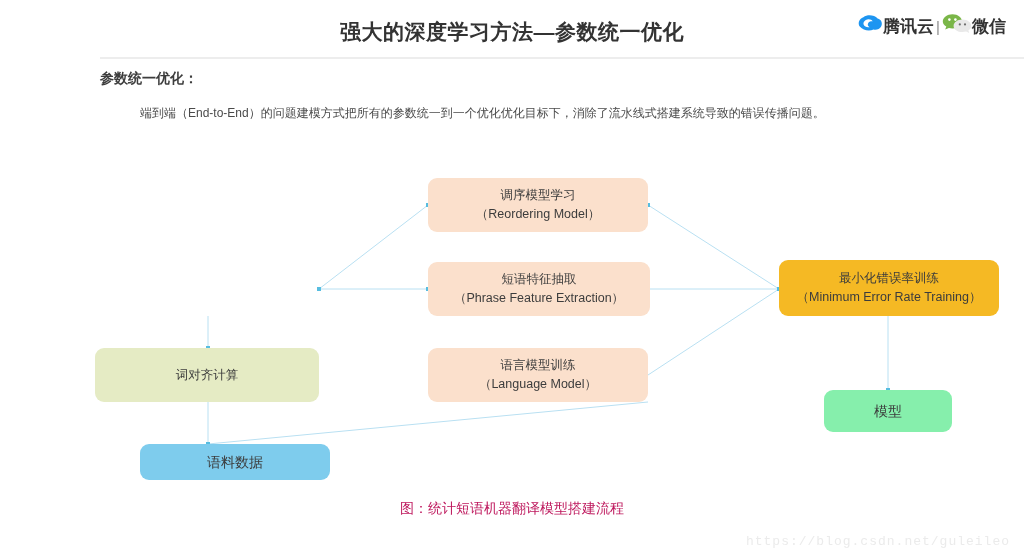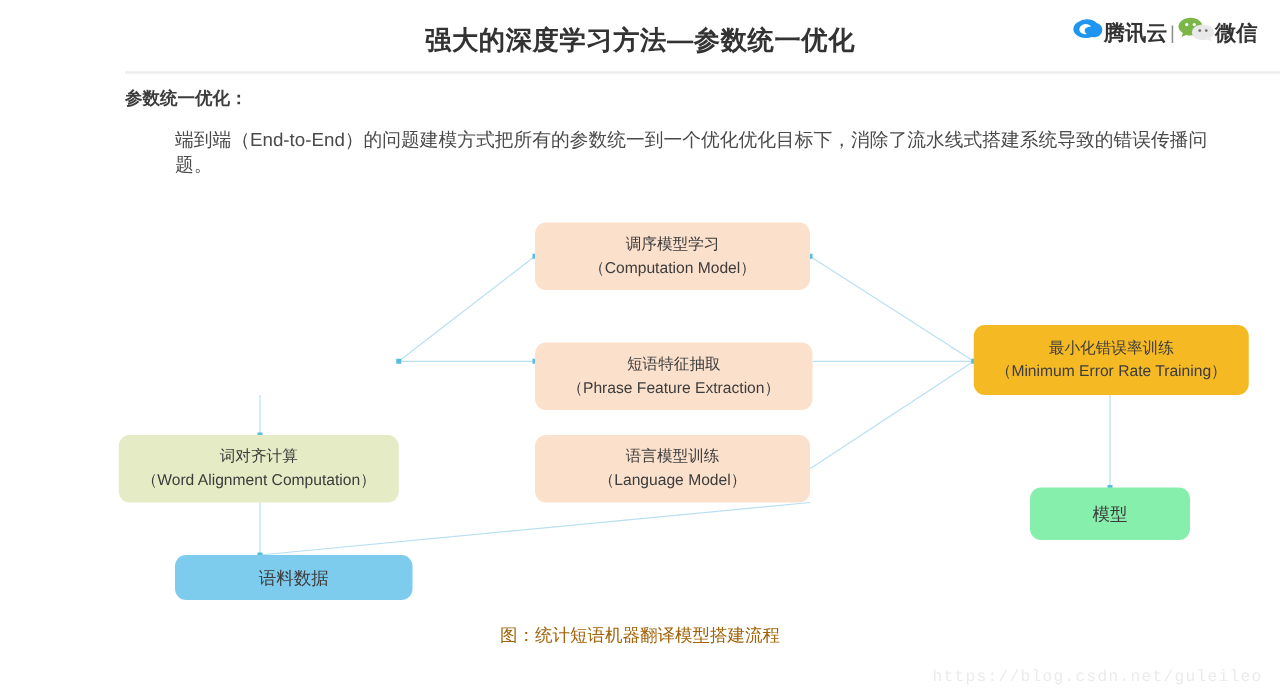--- a/index.html
+++ b/index.html
@@ -66,21 +66,21 @@
     top: 70px;
     font-size: 14px;
     font-weight: bold;
     color: #3d3d3d;
   }
   .body-paragraph {
     position: absolute;
     left: 140px;
     top: 103px;
     width: 830px;
-    font-size: 15px;
+    font-size: 12px;
     line-height: 20px;
     color: #4a4a4a;
   }
 
   
   .diagram {
     position: absolute;
     left: 0;
     top: 150px;
     width: 1024px;
@@ -125,21 +125,21 @@
   #node-corpus          { left: 112px; top: 294px; width: 190px; height: 36px; margin-left: 28px; }
 
   
   .figure-caption {
     position: absolute;
     left: 0;
     top: 500px;
     width: 1024px;
     text-align: center;
     font-size: 14px;
-    color: #a16207;
+    color: #be185d;
   }
   .watermark {
     position: absolute;
     right: 14px;
     bottom: 6px;
     font-family: "Liberation Mono", "DejaVu Sans Mono", monospace;
     font-size: 13px;
     color: #ebebeb;
     letter-spacing: 1px;
   }
@@ -206,37 +206,36 @@
       <rect x="646" y="53" width="4" height="4"></rect>
       <rect x="777" y="137" width="4" height="4"></rect>
       <rect x="206" y="196" width="4" height="4"></rect>
       <rect x="206" y="292" width="4" height="4"></rect>
       <rect x="886" y="238" width="4" height="4"></rect>
     </g>
   </svg>
 
   <div class="node" id="node-reordering" style="background:#fbe0cc;">
     <span class="cn">调序模型学习</span>
-    <span class="en">（Computation Model）</span>
-  </div>
-
-
-  <div class="node" id="node-phrase-feature" style="background:#fbe0cc;margin-top:12px;">
+    <span class="en">（Reordering Model）</span>
+  </div>
+
+
+  <div class="node" id="node-phrase-feature" style="background:#fbe0cc;">
     <span class="cn">短语特征抽取</span>
     <span class="en">（Phrase Feature Extraction）</span>
   </div>
 
   <div class="node" id="node-mert" style="background:#f5b924;">
     <span class="cn">最小化错误率训练</span>
     <span class="en">（Minimum Error Rate Training）</span>
   </div>
 
   <div class="node" id="node-word-align" style="background:#e5ebc4;">
     <span class="cn">词对齐计算</span>
-    <span class="en">（Word Alignment Computation）</span>
   </div>
 
   <div class="node" id="node-language-model" style="background:#fbe0cc;">
     <span class="cn">语言模型训练</span>
     <span class="en">（Language Model）</span>
   </div>
 
   <div class="node single" id="node-model" style="background:#86efac;">
     <span class="cn">模型</span>
   </div>

